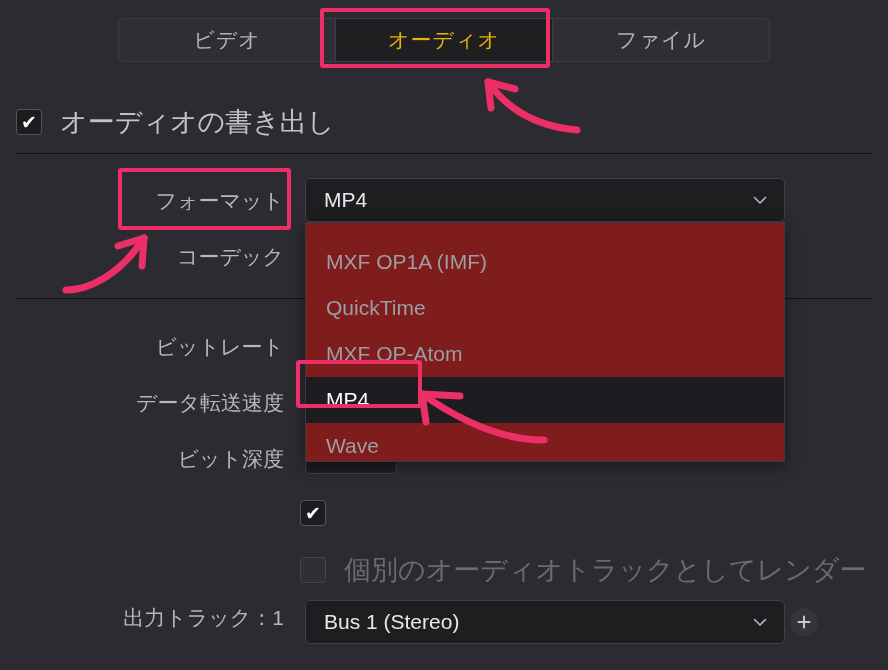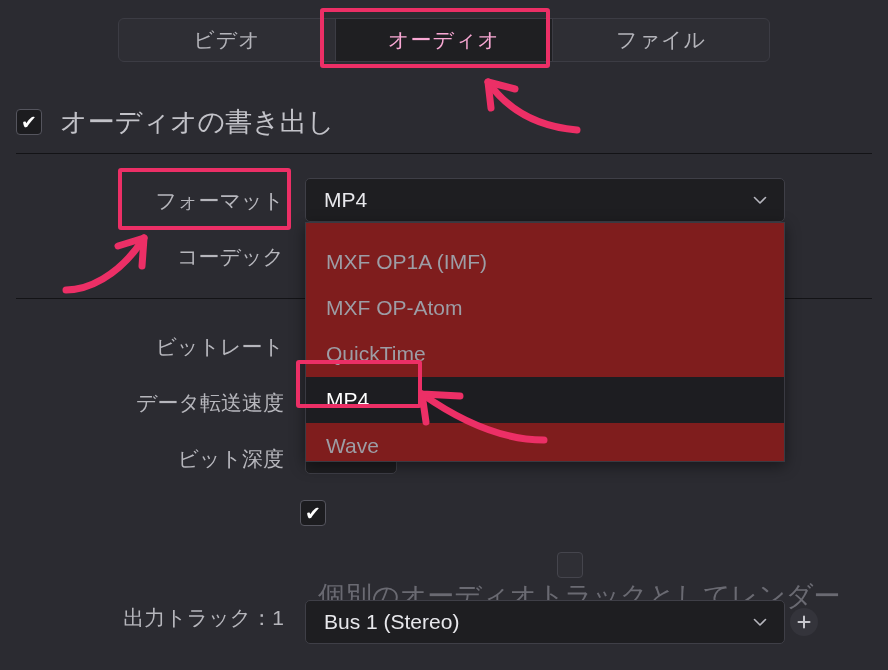--- a/index.html
+++ b/index.html
@@ -16,21 +16,21 @@
     position:absolute;left:118px;top:18px;width:652px;height:44px;
     background:#2e2e34;border:1px solid #3c3c44;border-radius:6px;
     display:flex;align-items:stretch;box-sizing:border-box;justify-content:center;
   }
   .tab{
     flex:1;display:flex;align-items:center;justify-content:center;
     font-size:21px;color:#b4b4ba;letter-spacing:1px;
     box-sizing:border-box;
   }
   .tab.active{
-    background:#1f1f22;color:#f9a8d4;
+    background:#1f1f22;color:#eab308;
     border-left:1px solid #3c3c44;border-right:1px solid #3c3c44;
   }
 
   
   .divider{position:absolute;height:1px;background:#000000;opacity:.55;}
   .div1{left:16px;top:153px;width:856px;}
   .div2a{left:16px;top:298px;width:292px;}
   .div2b{left:780px;top:298px;width:92px;}
 
   
@@ -40,21 +40,21 @@
     display:flex;align-items:center;justify-content:center;flex:none;
   }
   .cbox.on{background:#1c1c1f;border:1px solid #55555e;}
   .cbox.off{background:#2f2f35;border:1px solid #45454d;}
   .cbox .tick{font-size:19px;color:#fff;line-height:1;font-weight:bold;}
   .cblabel{margin-left:18px;font-size:27px;color:#c2c2c8;white-space:nowrap;}
   .cblabel.dim{color:#6a6a72;}
 
   .cb-export{left:16px;top:104px;}
   .cb-onetrack{left:300px;top:500px;}
-  .cb-render{left:300px;top:552px;flex-direction:column;}
+  .cb-render{left:300px;top:552px;}
 
   
   .flabel{
     position:absolute;right:604px;font-size:21px;color:#b6b6bc;
     white-space:nowrap;text-align:center;
   }
   .l-format{top:187px;}
   .l-codec{top:243px;}
   .l-bitrate{top:333px;}
   .l-datarate{top:389px;}
@@ -163,24 +163,24 @@
         </svg>
     </span>
   </div>
 
   <div class="dropdown">
     <div class="ddpad"></div>
     <div class="dditem">
       <span>MXF OP1A (IMF)</span>
     </div>
     <div class="dditem">
+      <span>QuickTime</span>
+    </div>
+    <div class="dditem">
       <span>MXF OP-Atom</span>
-    </div>
-    <div class="dditem">
-      <span>QuickTime</span>
     </div>
     <div class="dditem selected">
       <span>MP4</span>
     </div>
     <div class="dditem">
       <span>Wave</span>
     </div>
   </div>
 
   <div class="cbrow cb-onetrack">

